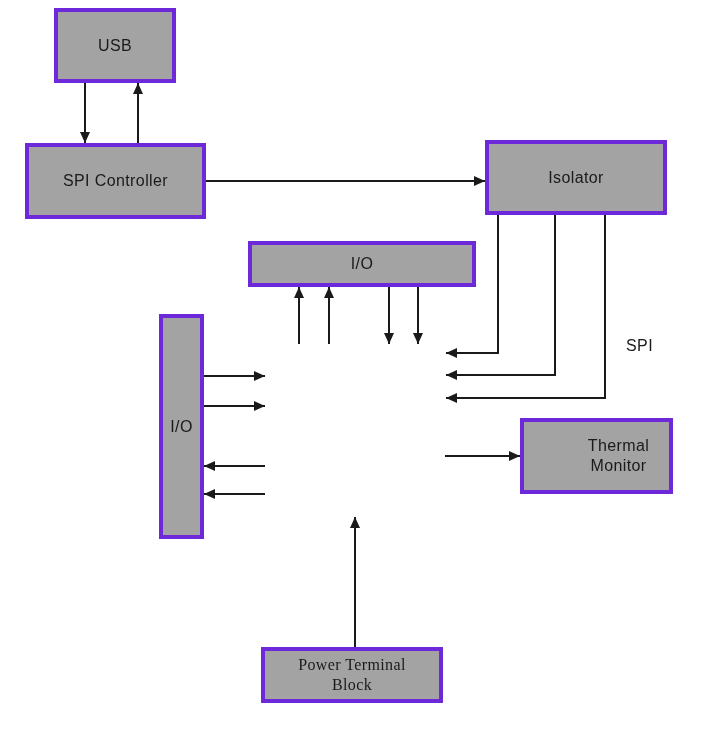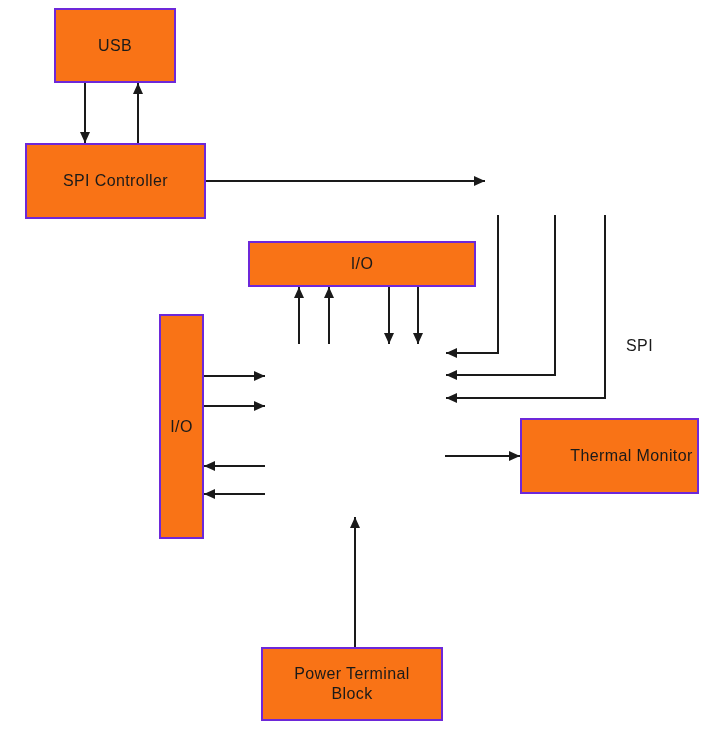--- a/index.html
+++ b/index.html
@@ -12,22 +12,22 @@
     width: 701px;
     height: 734px;
     background: #ffffff;
     font-family: "Liberation Sans", sans-serif;
     color: #1a1a1a;
     overflow: hidden;
   }
   .node {
     position: absolute;
     box-sizing: border-box;
-    border: 2px solid #6d28d9;
-    background: #f97316;
+    border: 4px solid #6d28d9;
+    background: #a3a3a3;
     display: flex;
     align-items: center;
     justify-content: center;
     text-align: center;
     font-size: 16px;
     letter-spacing: 0.4px;
     line-height: 1.25;
   }
   .node span { display: inline-block; }
   .line {
@@ -72,35 +72,38 @@
 <div class="canvas">
 
   <div class="node" style="left:54px; top:8px; width:122px; height:75px;">
     <span>USB</span>
   </div>
 
   <div class="node" style="left:25px; top:143px; width:181px; height:76px;">
     <span>SPI Controller</span>
   </div>
 
+  <div class="node" style="left:485px; top:140px; width:182px; height:75px;">
+    <span>Isolator</span>
+  </div>
 
   <div class="node" style="left:248px; top:241px; width:228px; height:46px;">
     <span>I/O</span>
   </div>
 
   <div class="node" style="left:159px; top:314px; width:45px; height:225px;">
     <span>I/O</span>
   </div>
 
 
-  <div class="node" style="left:520px; top:418px; width:179px; height:76px;padding-left:44px;">
+  <div class="node" style="left:520px; top:418px; width:153px; height:76px;padding-left:44px;">
     <span>Thermal Monitor</span>
   </div>
 
-  <div class="node" style="left:261px; top:647px; width:182px; height:74px;">
+  <div class="node" style="left:261px; top:647px; width:182px; height:56px;font-family:Liberation Serif, serif;">
     <span class="wrap-130">Power Terminal Block</span>
   </div>
 
   <div class="floating-label" style="left:626px; top:301px;margin-top:36px;">SPI</div>
 
   <div class="line" style="left:84px; top:83px; width:2px; height:60px;"></div>
   <div class="ah ah-down" style="left:80px; top:132px;"></div>
 
   <div class="line" style="left:137px; top:83px; width:2px; height:60px;"></div>
   <div class="ah ah-up" style="left:133px; top:83px;"></div>

